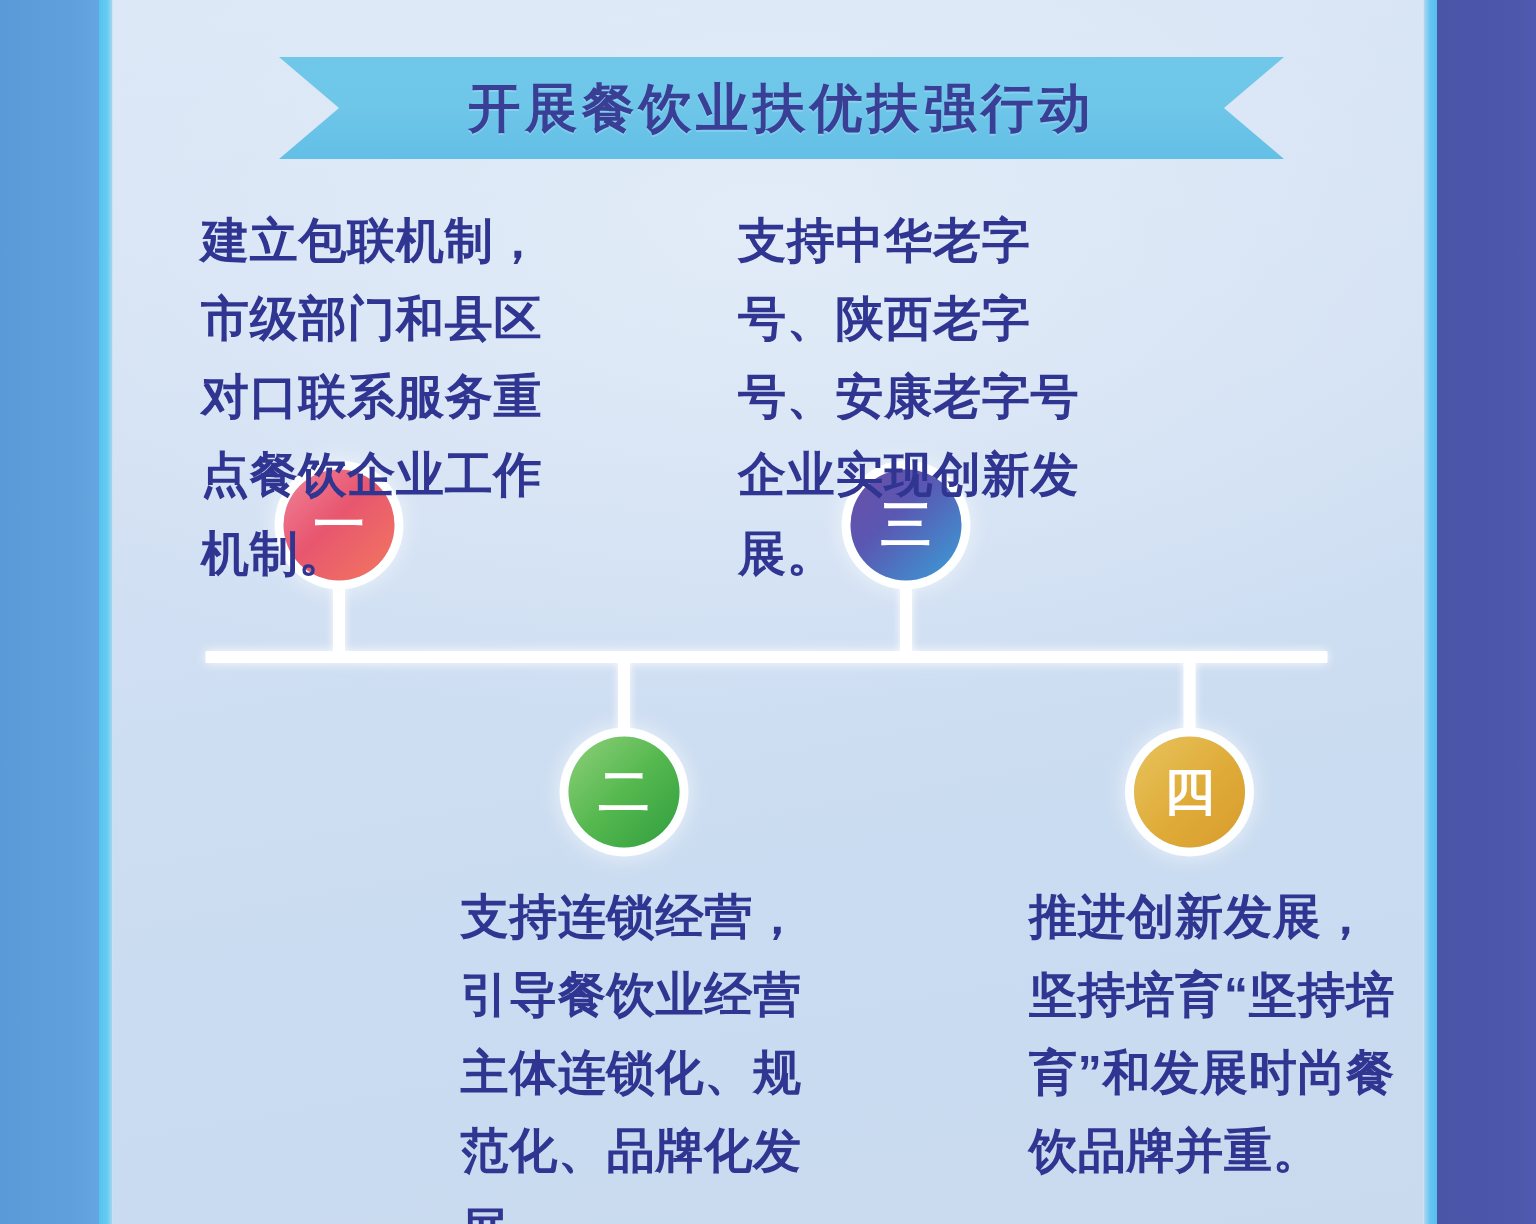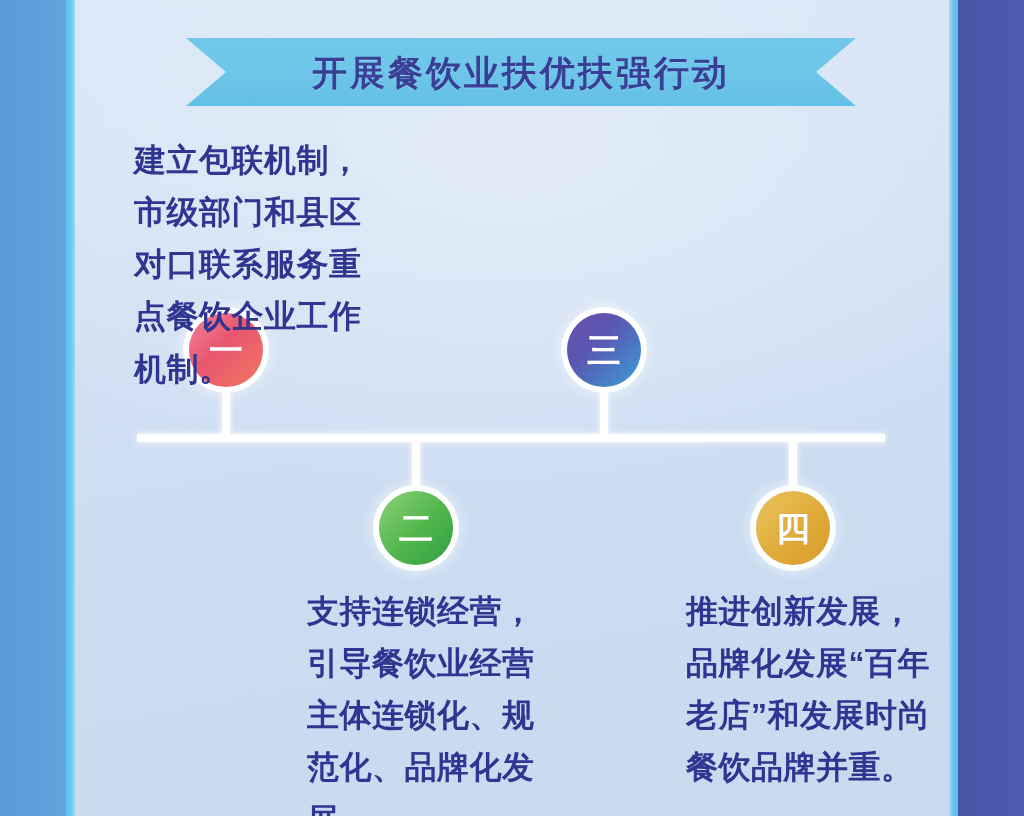--- a/index.html
+++ b/index.html
@@ -151,15 +151,16 @@
   <div class="stem up s3"></div>
   <div class="stem down s4"></div>
 
   <div class="circle c1">一</div>
   <div class="circle c2">二</div>
   <div class="circle c3">三</div>
   <div class="circle c4">四</div>
 
   <div class="block b1">建立包联机制，市级部门和县区对口联系服务重点餐饮企业工作机制。</div>
   <div class="block b2">支持连锁经营，引导餐饮业经营主体连锁化、规范化、品牌化发展。</div>
-  <div class="block b4">推进创新发展，品牌化发展“百年老店”和发展时尚餐饮品牌并重。</div>
+  <div class="block b3">支持中华老字号、陕西老字号、安康老字号企业实现创新发展。</div>
+  <div class="block b4">推进创新发展，坚持培育“坚持培育”和发展时尚餐饮品牌并重。</div>
 
 </div>
 
 </body></html>

